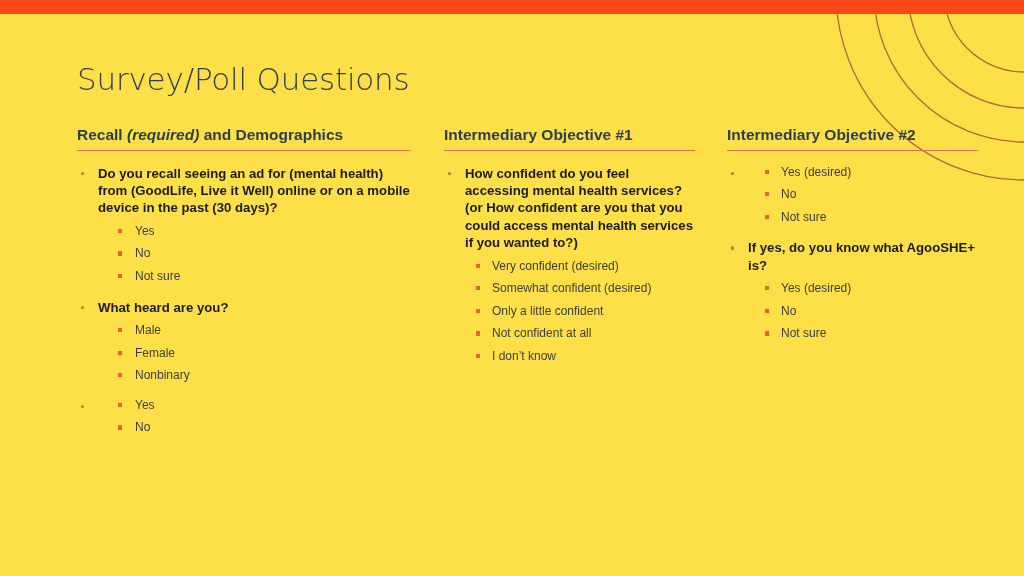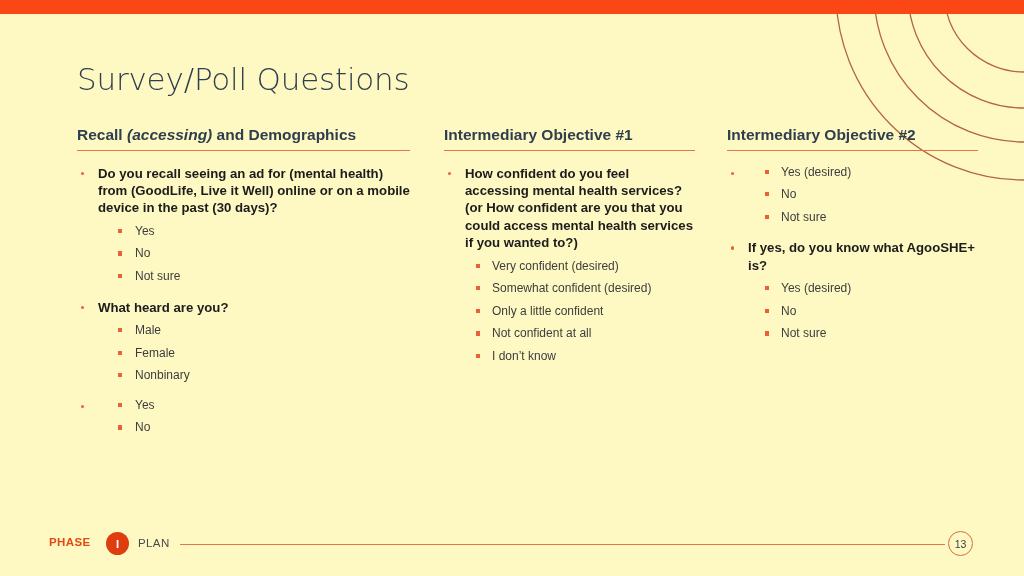--- a/index.html
+++ b/index.html
@@ -12,21 +12,21 @@
     height: 576px;
     background: #ffffff;
     font-family: "Liberation Sans", sans-serif;
     overflow: hidden;
     position: relative;
   }
   .slide {
     position: relative;
     width: 1024px;
     height: 576px;
-    background: #fef9c3;
+    background: #fde047;
     overflow: hidden;
   }
 
   
   .top-bar {
     position: absolute;
     top: 0; left: 0;
     width: 1024px;
     height: 14px;
     background: #fb4616;
@@ -225,21 +225,21 @@
       <circle cx="230" cy="-8" r="150"></circle>
       <circle cx="230" cy="-8" r="188"></circle>
     </g>
   </svg>
 
   <div class="title">Survey/Poll Questions</div>
 
   <div class="columns">
 
     <div class="col col-1">
-      <div class="col-head"><span>Recall </span><span class="ital">(accessing)</span><span> and Demographics</span></div>
+      <div class="col-head"><span>Recall </span><span class="ital">(required)</span><span> and Demographics</span></div>
 
       <ul class="qlist">
         <li class="q-item">
           <span>Do you recall seeing an ad for (mental health) from (GoodLife, Live it Well) online or on a mobile device in the past (30 days)?</span>
           <ul class="alist">
             <li class="a-item">Yes</li>
             <li class="a-item">No</li>
             <li class="a-item">Not sure</li>
           </ul>
         </li>
@@ -294,21 +294,14 @@
             <li class="a-item">Yes (desired)</li>
             <li class="a-item">No</li>
             <li class="a-item">Not sure</li>
           </ul>
         </li>
       </ul>
     </div>
 
   </div>
 
-  <div class="footer">
-    <div class="phase-label">PHASE</div>
-    <div class="phase-badge">I</div>
-    <div class="phase-name">PLAN</div>
-    <div class="footer-rule"></div>
-    <div class="page-circle">13</div>
-  </div>
 
 </div>
 
 </body></html>

